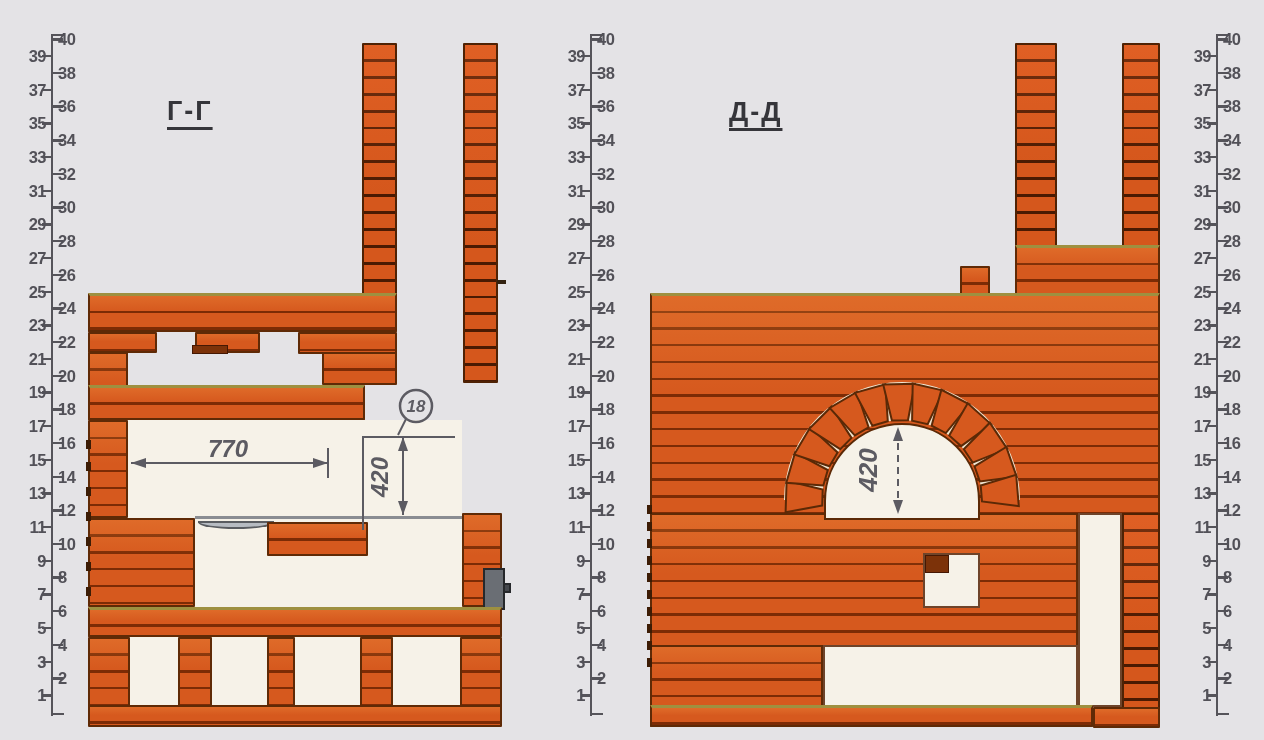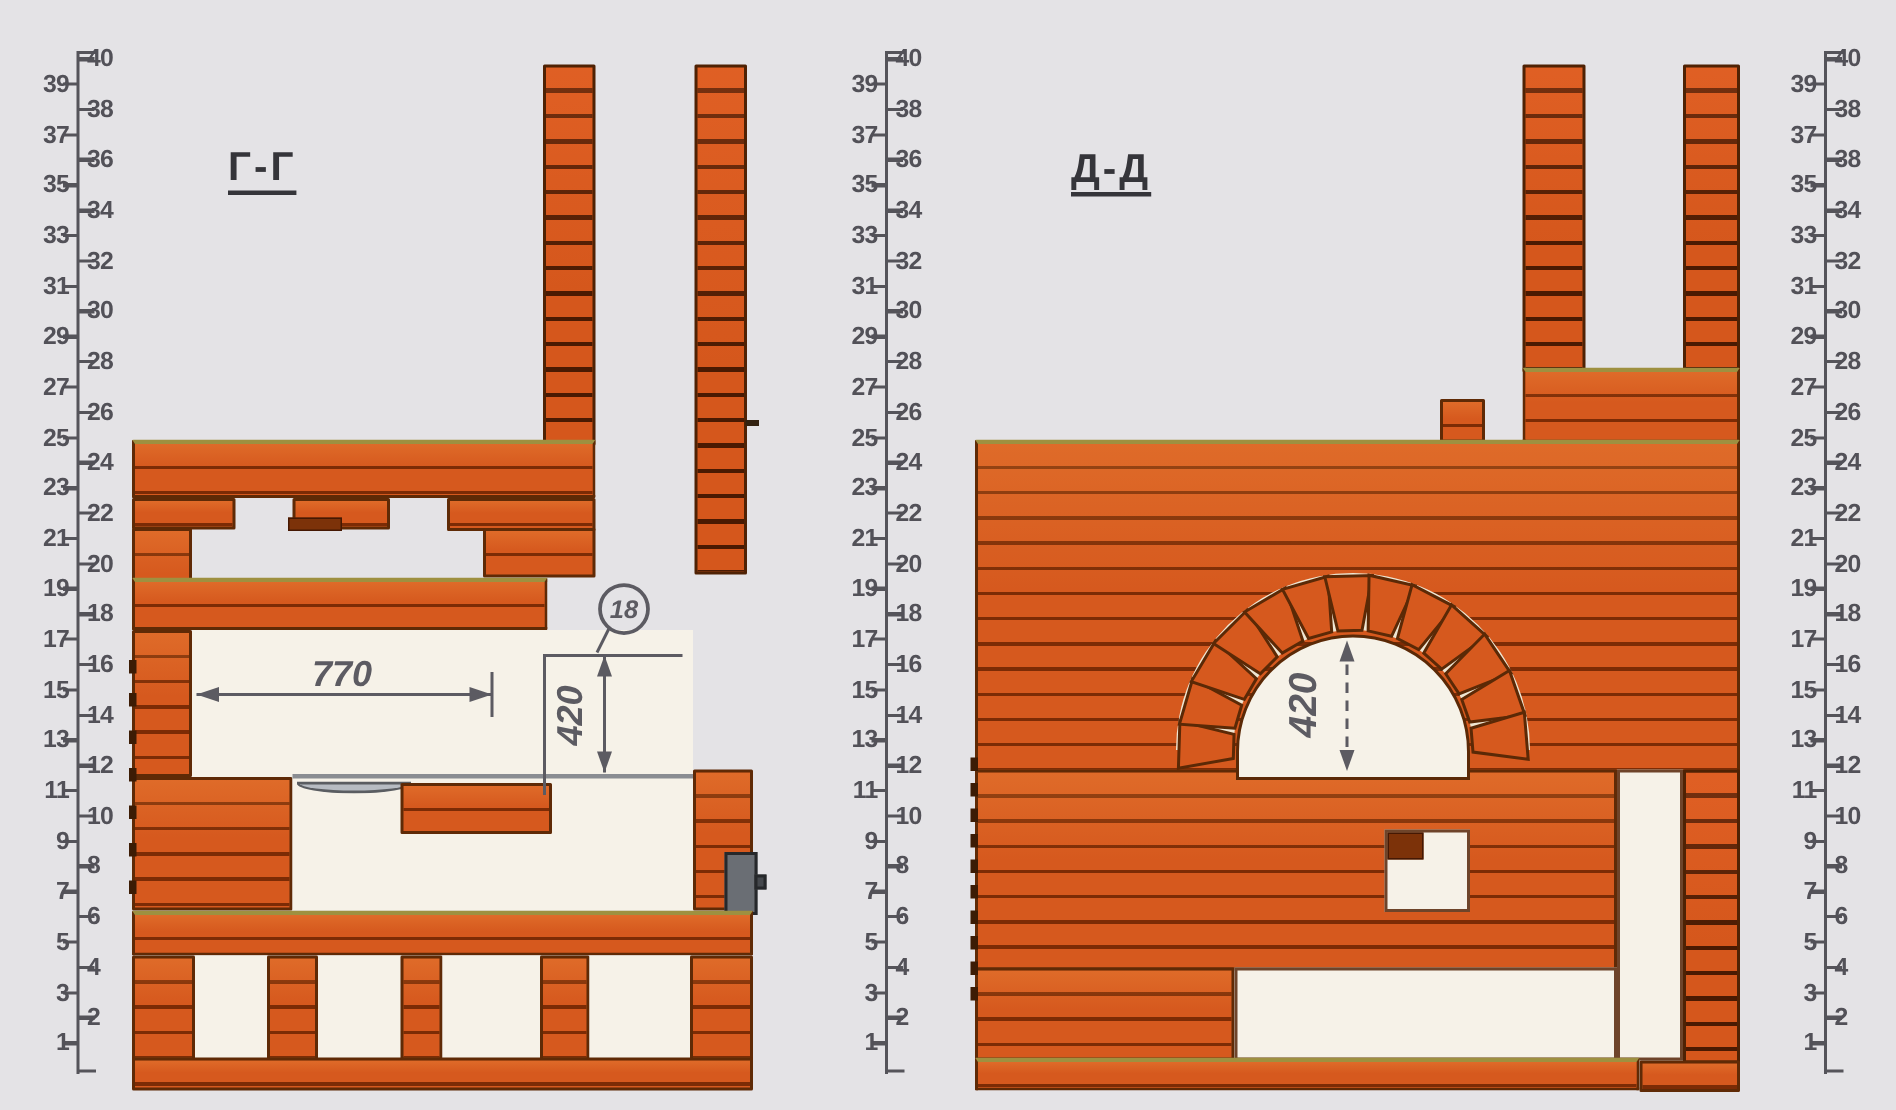--- a/index.html
+++ b/index.html
@@ -14,21 +14,21 @@
   .bkc{position:absolute;box-sizing:border-box;background-color:#d5571c;
       background-image:linear-gradient(rgba(255,120,60,.25),rgba(0,0,0,0) 60%),
         repeating-linear-gradient(to bottom, rgba(0,0,0,0) 0 14px, #4a1a02 14px 16.9px);
       border:2px solid #4f2204;border-radius:1px;}
   .olive{border-top:3px solid #9e9040;}
   .inner{position:absolute;box-sizing:border-box;background:#f6f2e8;
          border:2px solid rgba(86,38,8,.85);}
   .innernb{position:absolute;box-sizing:border-box;background:#f6f2e8;}
   .darkbit{position:absolute;box-sizing:border-box;background:#7c3209;border:1px solid #451803;}
   .label{position:absolute;font-weight:bold;font-size:27px;letter-spacing:2px;color:#35353a;
-         text-decoration:underline;text-underline-offset:7px;text-decoration-thickness:2.5px;}
+         text-decoration:underline;text-underline-offset:7px;text-decoration-thickness:2.5px;margin-left:15px;}
   .metal{position:absolute;box-sizing:border-box;background:#6a6e74;border:2px solid #26282b;}
   .plate{position:absolute;box-sizing:border-box;background:#b7bcc2;border:2px solid #5a5d61;
          border-radius:0 0 60% 60%/0 0 100% 100%;}
   .grayline{position:absolute;background:#8a8d92;}
   .tickmark{position:absolute;width:5px;height:9px;background:#3c1c05;}
   .ruler{position:absolute;top:30px;width:100px;height:712px;}
   .ruler .rl{position:absolute;background:#55545a;}
   .ruler span{position:absolute;font-size:16.5px;font-weight:bold;color:#525158;
               letter-spacing:-0.5px;line-height:16px;white-space:nowrap;}
   svg{position:absolute;overflow:visible;}

